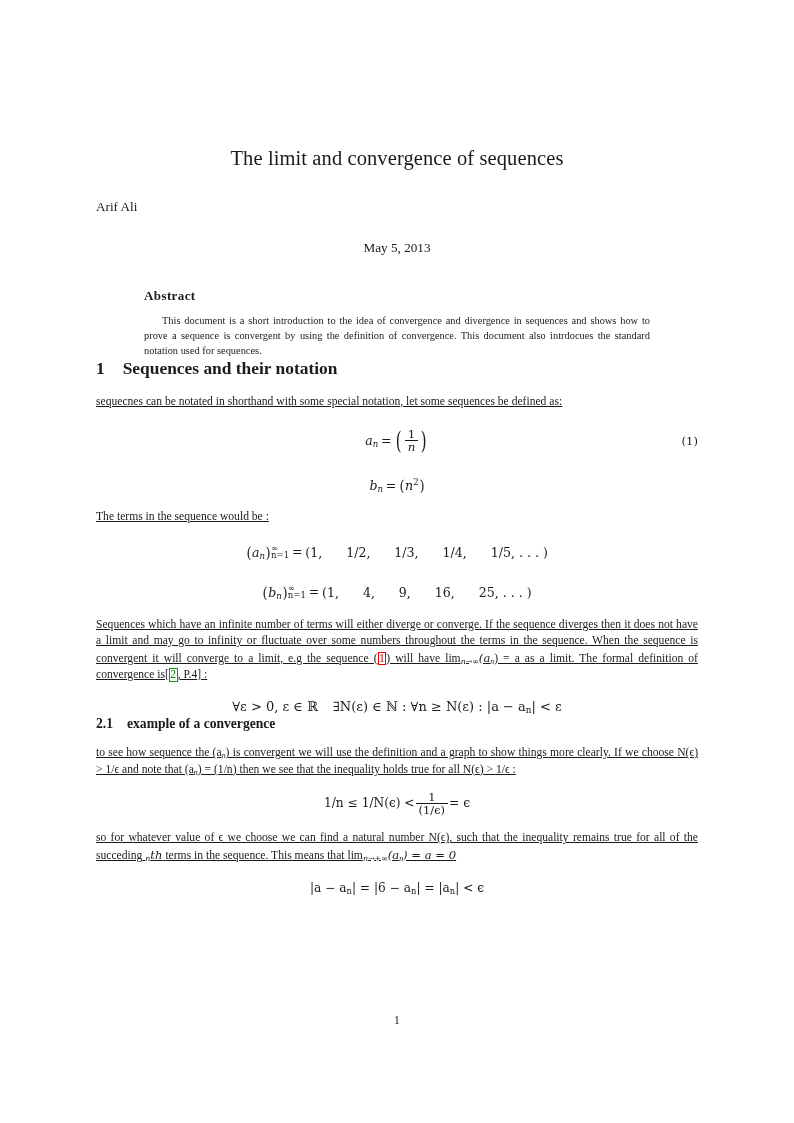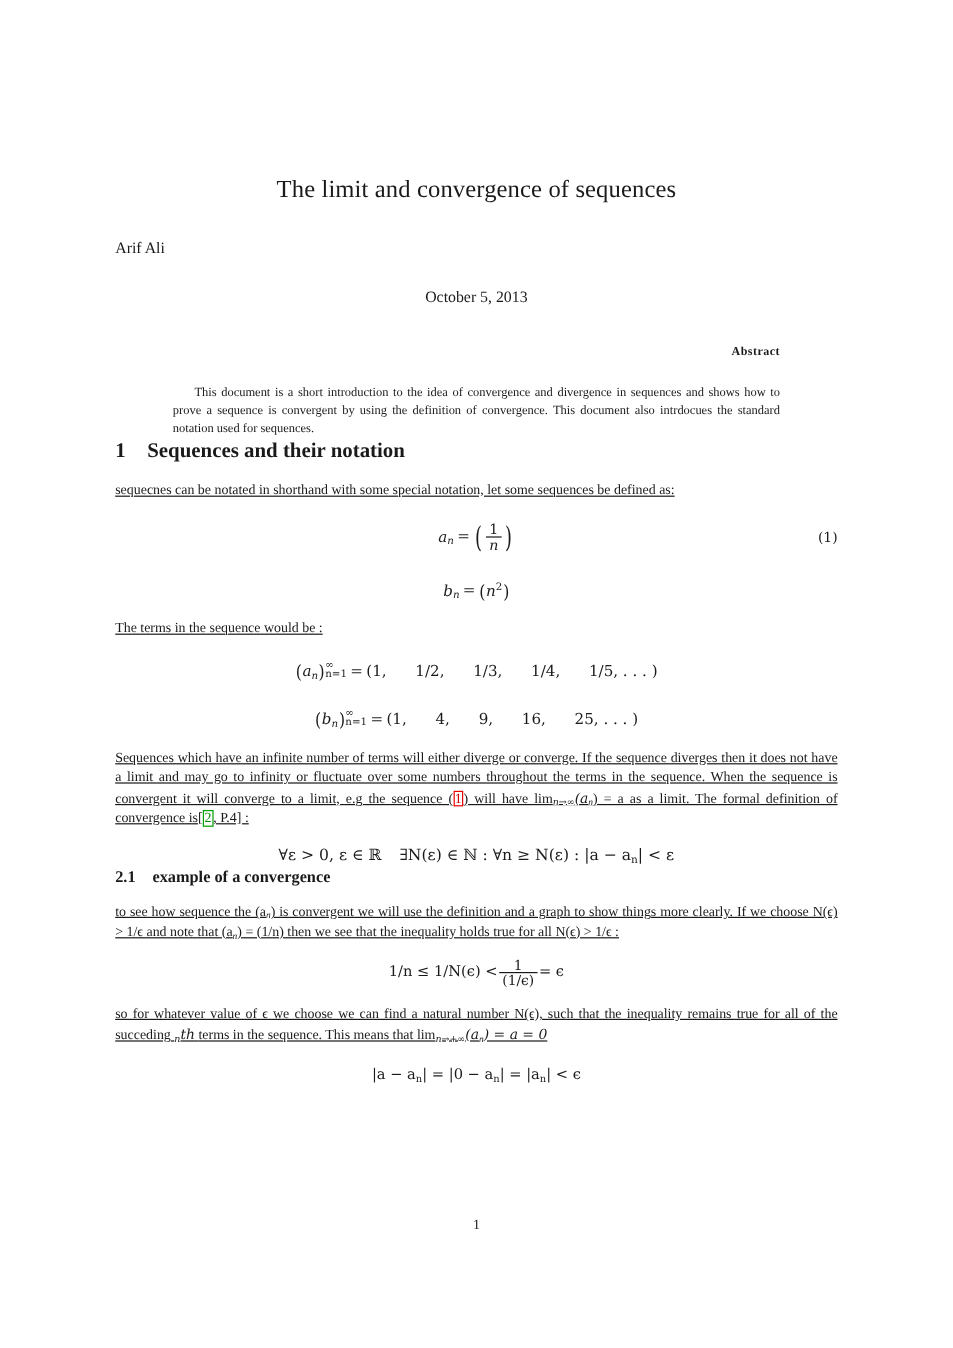--- a/index.html
+++ b/index.html
@@ -42,25 +42,25 @@
     font-size: 13.2px;
     margin-top: 25px;
   }
 
   
   .abstract-wrap {
     margin-top: 32px;
     padding: 0 48px;
   }
   .abstract-head {
-    text-align: right;
-    font-size: 10px;
+    text-align: left;
+    font-size: 13px;
     font-weight: bold;
     letter-spacing: 0.4px;
-    margin-bottom: 21px;
+    margin-bottom: 9px;
   }
   .abstract-body {
     font-size: 10.4px;
     text-align: justify;
     line-height: 1.45;
     text-indent: 18px;
   }
 
   
   h2.section {
@@ -193,21 +193,21 @@
     font-size: 11.6px;
   }
 </style>
 </head>
 <body>
 
 <div class="page">
 
   <div class="title">The limit and convergence of sequences</div>
   <div class="author">Arif Ali</div>
-  <div class="date">October 5, 2013</div>
+  <div class="date">May 5, 2013</div>
 
   <div class="abstract-wrap">
     <div class="abstract-head">Abstract</div>
     <div class="abstract-body">This document is a short introduction to the idea of convergence and divergence in sequences and shows how to prove a sequence is convergent by using the definition of convergence. This document also intrdocues the standard notation used for sequences.</div>
   </div>
 
   <h2 class="section s1">
     <span class="sec-num">1</span><span class="sec-gap-1"></span><span>Sequences and their notation</span>
   </h2>
 
@@ -246,18 +246,18 @@
 
   <p class="body" style="margin-top:13px;"><span>to see how sequence the (a</span><span class="sub">n</span><span>) is convergent we will use the definition and a graph to show things more clearly. If we choose N(ϵ) &gt; 1/ϵ and note that (a</span><span class="sub">n</span><span>) = (1/n) then we see that the inequality holds true for all N(ϵ) &gt; 1/ϵ :</span></p>
 
   <div class="eq" style="margin-top:13px;font-size:12.2px;">
     <span>1/n ≤ 1/N(ϵ) &lt;</span><span class="frac"><span class="num">1</span><span class="den">(1/ϵ)</span></span><span>= ϵ</span>
   </div>
 
   <p class="body" style="margin-top:14px;"><span>so for whatever value of ϵ we choose we can find a natural number N(ϵ), such that the inequality remains true for all of the succeding</span> <span class="subn im">n</span><span class="im">th</span> <span>terms in the sequence. This means that lim</span><span class="subn im">n→+∞</span><span class="im">(a</span><span class="sub">n</span><span class="im">) = a = 0</span></p>
 
   <div class="eq" style="margin-top:17px;font-size:12.2px;">
-    <span>|a − a</span><span class="subn">n</span><span>| = |0 − a</span><span class="subn">n</span><span>| = |a</span><span class="subn">n</span><span>| &lt; ϵ</span>
+    <span>|a − a</span><span class="subn">n</span><span>| = |6 − a</span><span class="subn">n</span><span>| = |a</span><span class="subn">n</span><span>| &lt; ϵ</span>
   </div>
 
   <div class="pagenum">1</div>
 
 </div>
 
 </body></html>

